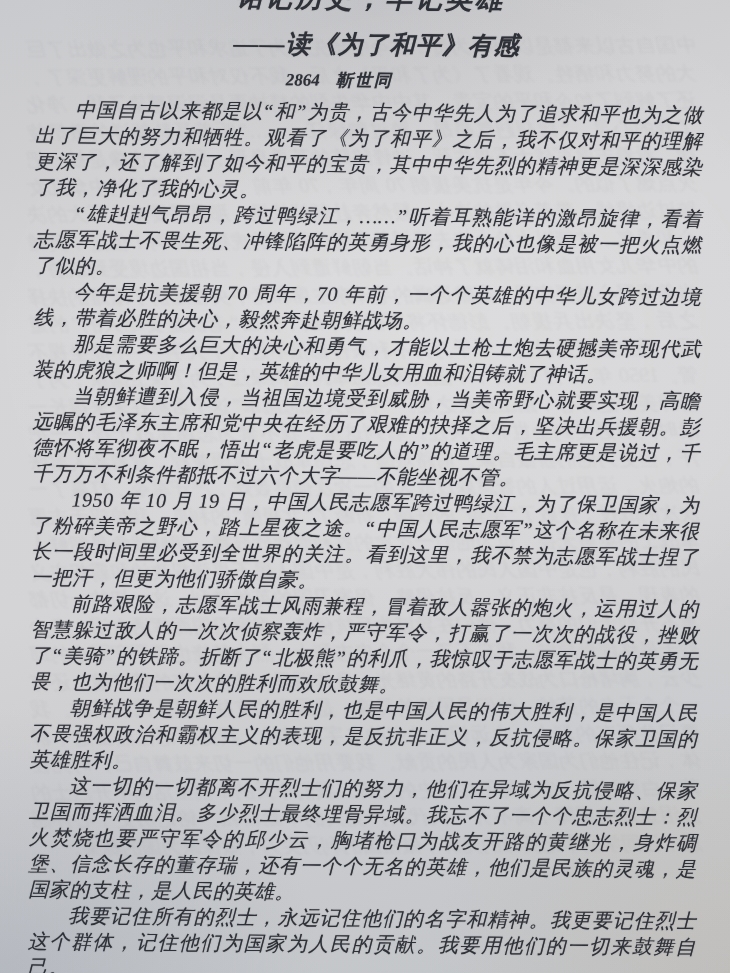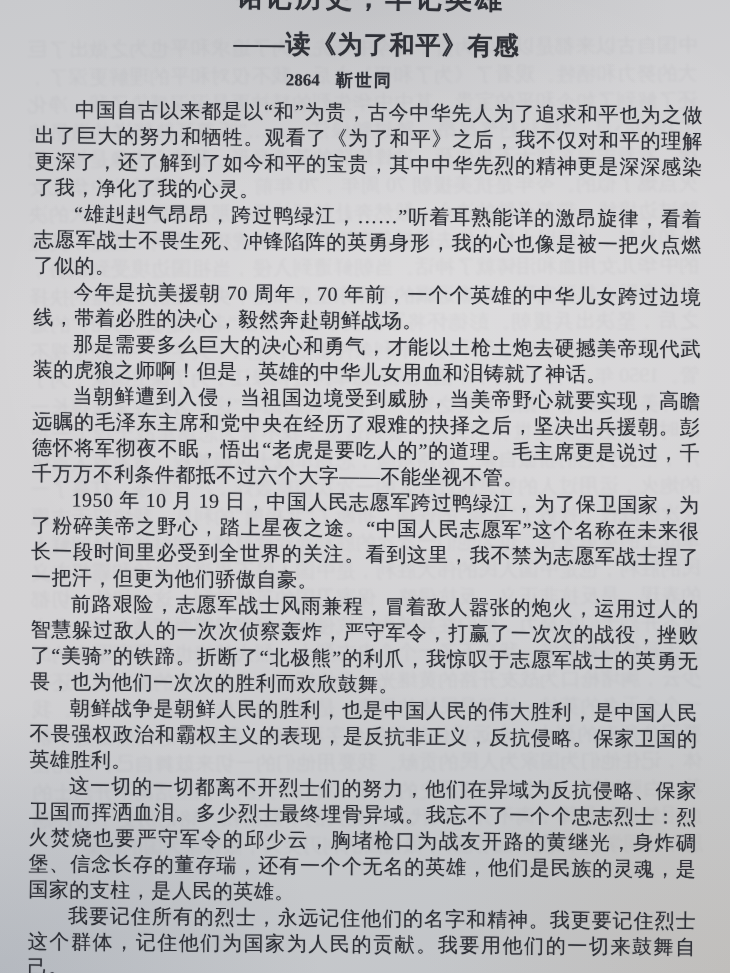--- a/index.html
+++ b/index.html
@@ -17,20 +17,21 @@
     width: 730px;
     height: 973px;
     overflow: hidden;
     
     background:
       radial-gradient(90% 55% at 60% 35%, rgba(255,255,255,0.20) 0%, rgba(255,255,255,0) 70%),
       radial-gradient(70% 45% at 100% 100%, rgba(186,166,140,0.22) 0%, rgba(186,166,140,0) 60%),
       radial-gradient(80% 50% at 0% 100%, rgba(110,122,142,0.20) 0%, rgba(110,122,142,0) 55%),
       radial-gradient(60% 30% at 50% 0%, rgba(120,122,128,0.12) 0%, rgba(120,122,128,0) 70%),
       linear-gradient(168deg, #c9cacd 0%, #d5d4d6 30%, #d4d3d5 55%, #c7c9cc 85%, #c2c5c9 100%);
+    font-style: italic;
   }
   
   .ghost {
     position: absolute;
     top: 34px;
     left: 0;
     width: 670px;
     padding: 0 30px;
     font-size: 20px;
     line-height: 27.5px;

